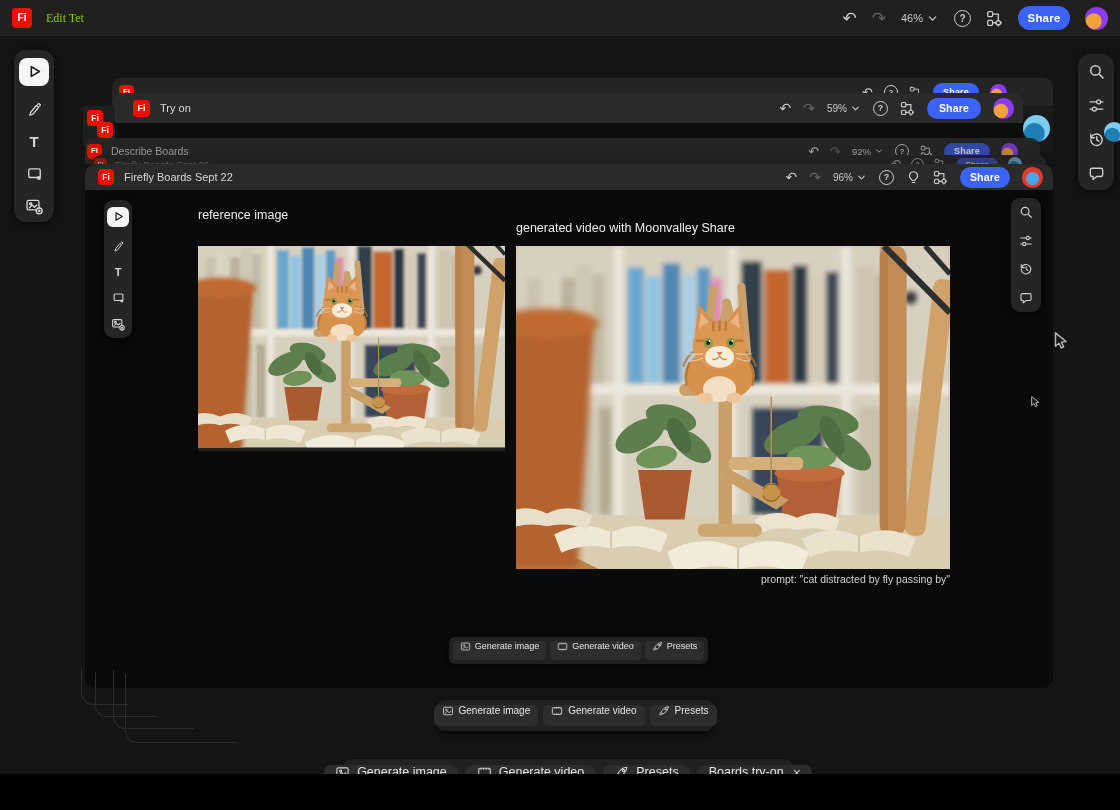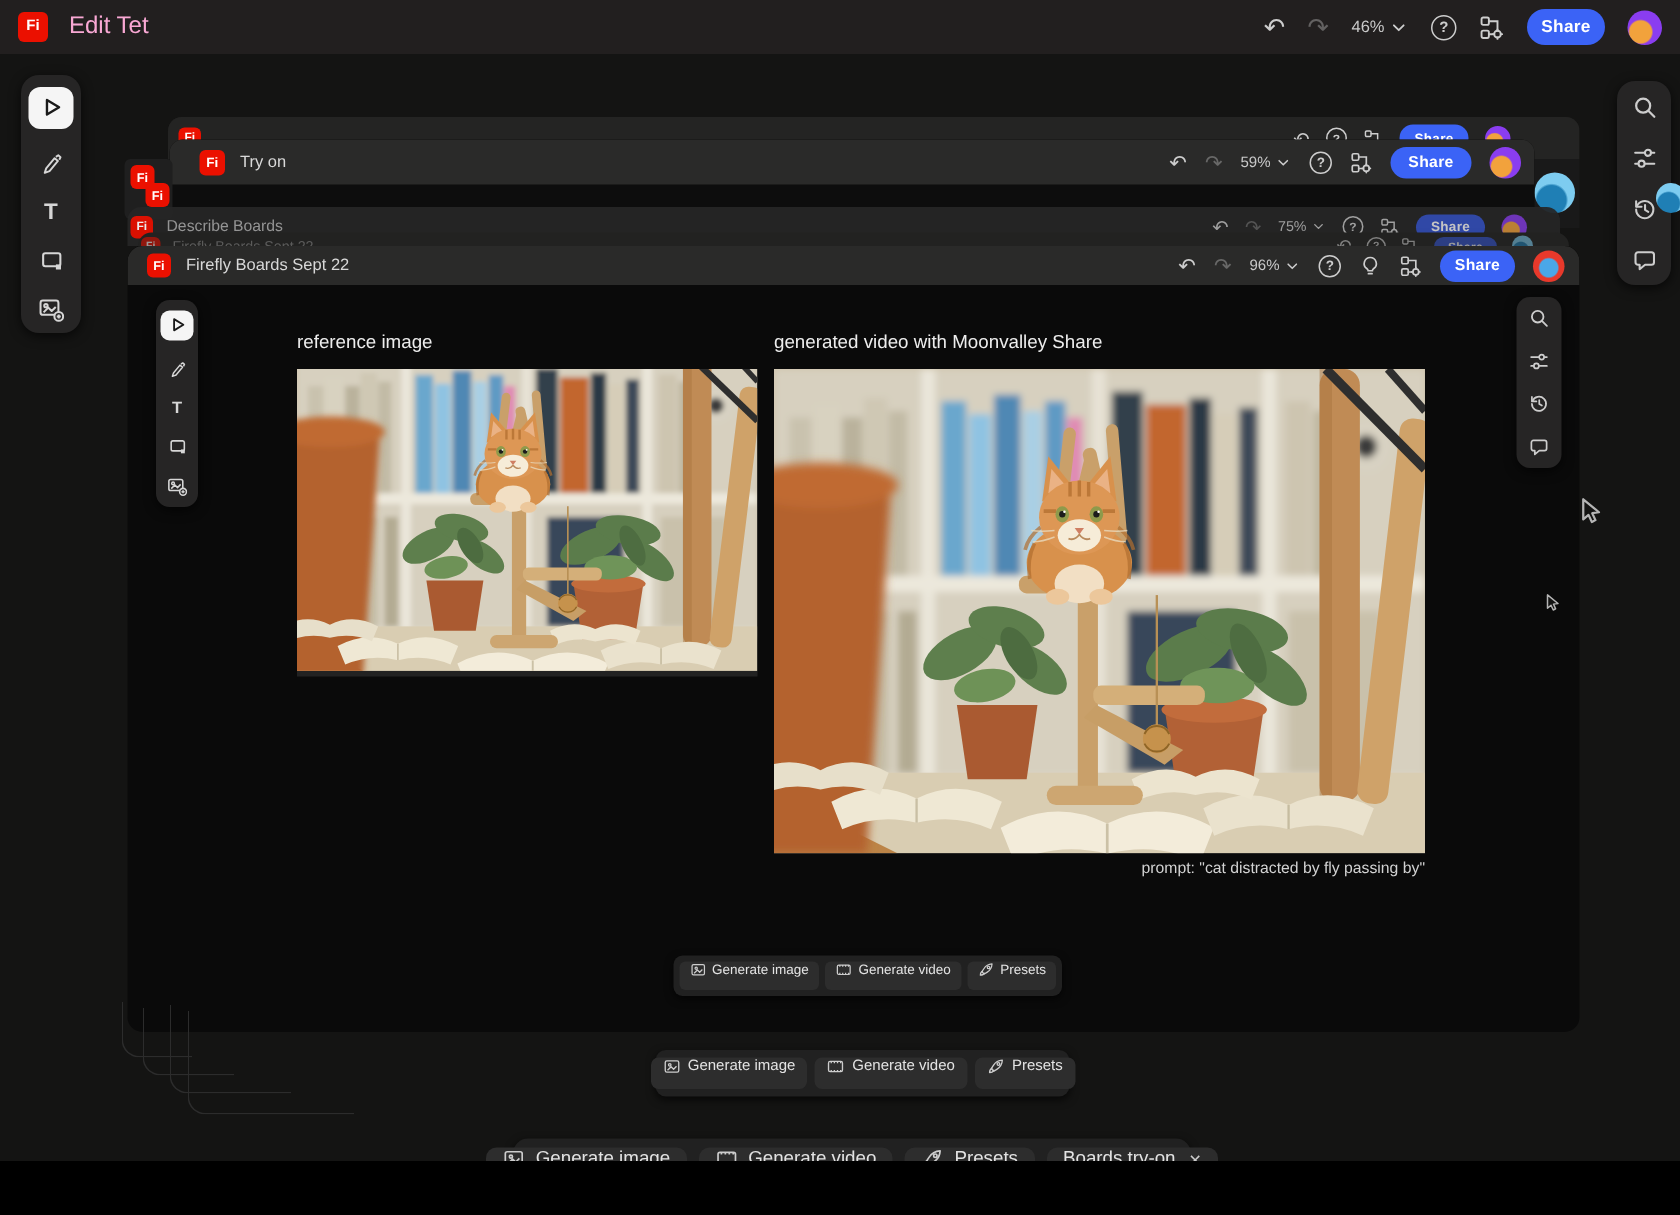--- a/index.html
+++ b/index.html
@@ -18,21 +18,21 @@
   .ic{color:#cdcdcd;display:flex;align-items:center;justify-content:center;flex:none;}
   .dim{opacity:.38;}
   .q{border:1.3px solid #cdcdcd;border-radius:50%;color:#cdcdcd;display:flex;align-items:center;
      justify-content:center;font-weight:700;flex:none;}
   .pct{color:#c9c9c9;display:flex;align-items:flex-start;gap:3px;white-space:nowrap;}
   svg{display:block;}
 
   
   .topbar{position:absolute;left:0;top:0;width:1120px;height:36px;background:#221F1F;
           display:flex;align-items:center;padding:0 12px;gap:14px;box-sizing:border-box;}
-  .topbar .title{font-size:16px;color:#f9a8d4;}
+  .topbar .title{font-size:12px;color:#84cc16;font-family:Liberation Serif, serif;}
   .topbar .right{margin-left:auto;display:flex;align-items:center;gap:15px;}
 
   
   .panel{position:absolute;background:#262525;border-radius:12px;box-shadow:0 2px 8px #000a;}
   .tools{display:flex;flex-direction:column;align-items:center;}
   .tool{display:flex;align-items:center;justify-content:center;color:#d6d6d6;}
   .tool.active{background:#f5f5f5;color:#1a1a1a;border-radius:8px;}
   .rpanel{display:flex;flex-direction:column;align-items:center;justify-content:space-around;}
 
   
@@ -385,21 +385,21 @@
   <div class="fi" style="position:absolute;left:97px;top:122px;width:16px;height:16px;font-size:8.5px">Fi</div>
 
   <div class="win" style="left:85px;top:138px;width:955px;height:26px;background:#262626;opacity:.92">
     <div class="winbar" style="height:26px;padding:0 22px 0 2px;gap:9px">
       <div class="fi" style="width:15px;height:15px;font-size:8px">Fi</div>
       <div class="wtitle" style="font-size:10.5px;color:#9f9f9f">Describe Boards</div>
       <div class="wr" style="gap:11px;opacity:.8">
         <span class="ic" style="font-size:13px">↶</span>
         <span class="ic dim" style="font-size:13px">↷</span>
         <span class="pct" style="font-size:9.5px">
-          <span>75%</span>
+          <span>92%</span>
           <svg width="10" height="10" class="ic">
               <use href="#i-chev"></use>
             </svg>
         </span>
         <span class="q" style="width:12px;height:12px;font-size:8px">?</span>
         <svg width="13" height="13" class="ic">
             <use href="#i-nodes"></use>
           </svg>
         <div class="share" style="width:46px;height:17px;font-size:9px;background:#3656d6">Share</div>
         <div class="avatar av-p" style="width:17px;height:17px"></div>
@@ -480,21 +480,21 @@
           <use href="#i-sliders"></use>
         </svg>
       <svg width="14" height="14" class="ic">
           <use href="#i-history"></use>
         </svg>
       <svg width="14" height="14" class="ic">
           <use href="#i-comment"></use>
         </svg>
     </div>
 
-    <div class="imglabel" style="left:113px;top:57px">reference image</div>
+    <div class="imglabel" style="left:113px;top:44px">reference image</div>
     <div class="imgbox" style="left:113px;top:82px;width:307px;height:205px">
       <svg width="307" height="205" viewBox="0 0 307 205" preserveAspectRatio="none">
         <g transform="scale(0.7452 0.7425)">
             <use href="#catscene" width="412" height="276" y="-5"></use>
           </g>
       </svg>
     </div>
 
     <div class="imglabel" style="left:431px;top:57px">generated video with Moonvalley Share</div>
     <div class="imgbox" style="left:431px;top:82px;width:434px;height:323px">

